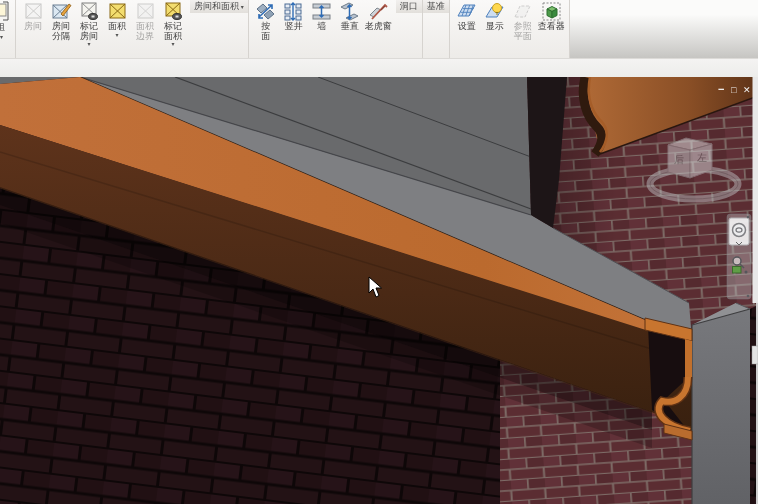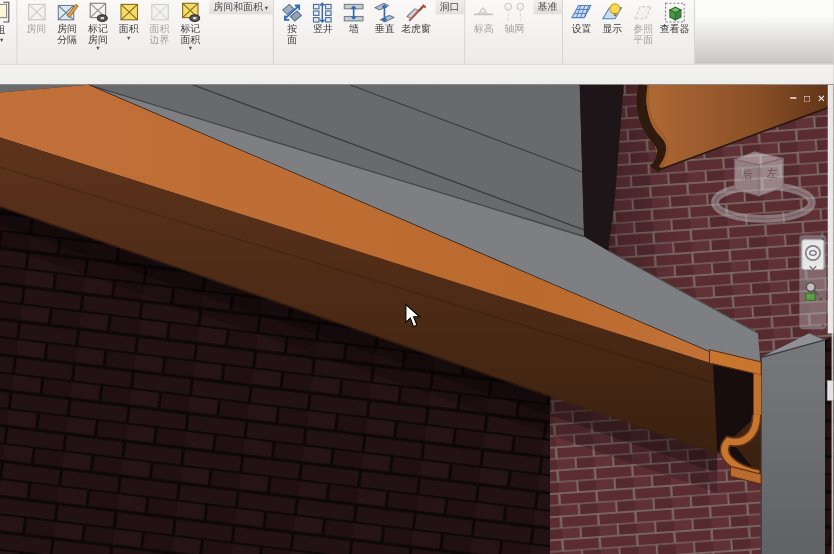--- a/index.html
+++ b/index.html
@@ -153,38 +153,20 @@
                   <polygon points="2,14 9,7 13,9 6,16" fill="#cfd5db" stroke="#80868d"></polygon>
                   <path d="M4 18 L17 4 l2 2" fill="none" stroke="#b05a4a" stroke-width="1.8"></path>
                   <path d="M13 9 l4 -4" stroke="#8a4236" stroke-width="1.2"></path>
                 </svg></span>
               <span class="lbl">老虎窗</span>
             </div>
           </div>
           <div class="panel-label"><span>洞口</span></div>
         </div>
         <div class="panel">
-          <div class="panel-buttons">
-            <div class="big-btn disabled">
-              <span class="icon"><svg viewBox="0 0 21 21">
-                  <path d="M2 12 h17" stroke="#888" stroke-width="1.5"></path>
-                  <polygon points="10,6 14,12 6,12" fill="#ddd" stroke="#888"></polygon>
-                  <circle cx="10" cy="9" r="2" fill="#eee" stroke="#999"></circle>
-                </svg></span>
-              <span class="lbl">标高</span>
-            </div>
-            <div class="big-btn disabled">
-              <span class="icon"><svg viewBox="0 0 21 21">
-                  <circle cx="5" cy="5" r="3" fill="#eee" stroke="#999"></circle>
-                  <circle cx="16" cy="5" r="3" fill="#eee" stroke="#999"></circle>
-                  <path d="M5 8 v11 M16 8 v11" stroke="#aaa" stroke-dasharray="2 1.5"></path>
-                </svg></span>
-              <span class="lbl">轴网</span>
-            </div>
-          </div>
           <div class="panel-label"><span>基准</span></div>
         </div>
         <div class="panel">
           <div class="panel-buttons">
             <div class="big-btn">
               <span class="icon"><svg viewBox="0 0 21 21">
                   <polygon points="2,15 8,4 19,4 13,15" fill="#cdddf0" stroke="#4f81bd"></polygon>
                   <path d="M4.6,11.3 15.6,11.3 M6.8,7.6 17.8,7.6 M10,4 6,15 M13.7,4 9.7,15 M17.3,4 13.3,15" stroke="#4f81bd" stroke-width="0.9" fill="none"></path>
                 </svg></span>
               <span class="lbl">设置</span>

